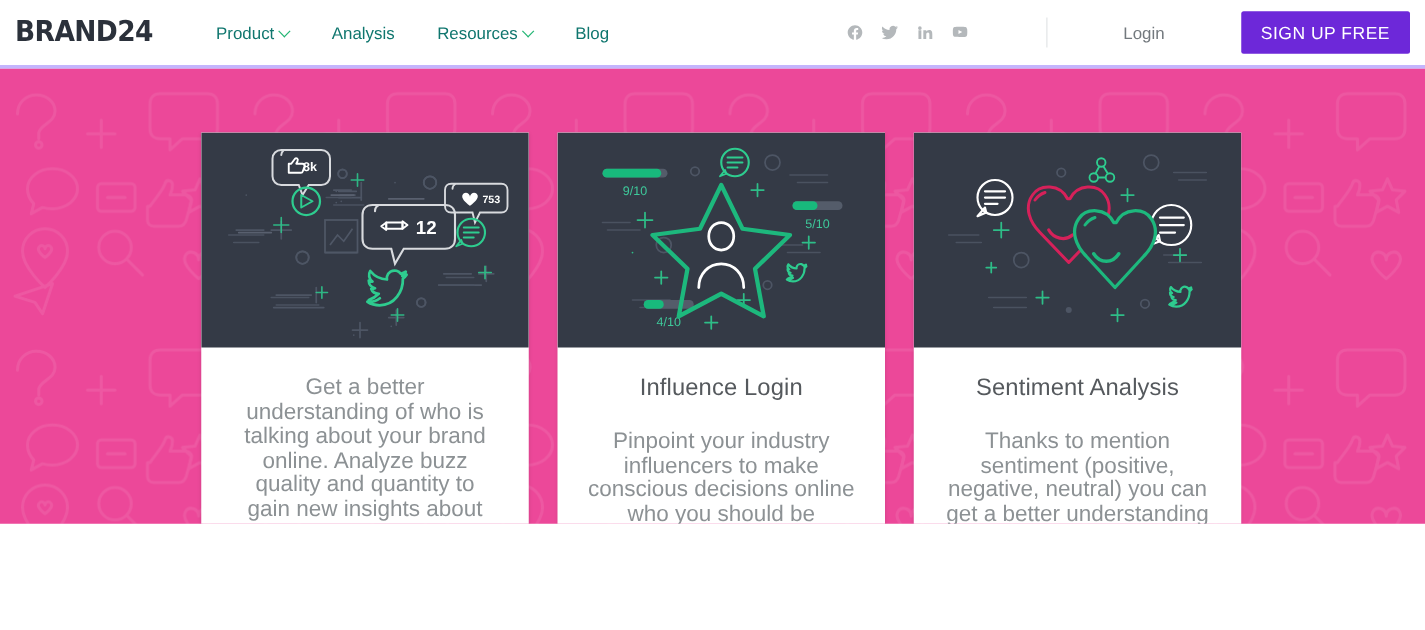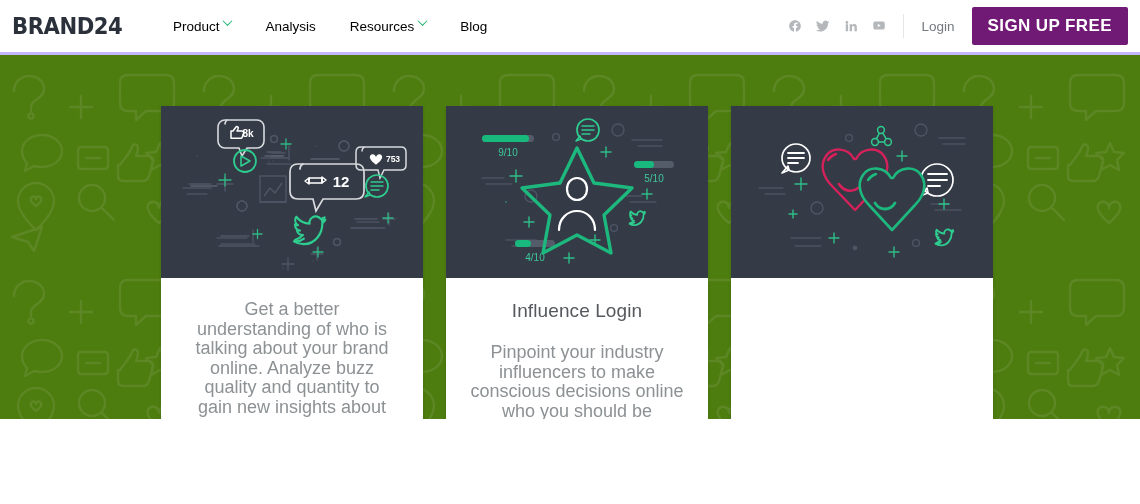--- a/index.html
+++ b/index.html
@@ -23,39 +23,40 @@
     font-family: "DejaVu Sans", sans-serif;
     font-weight: bold;
     font-size: 23px;
     letter-spacing: -0.5px;
     color: #2b313b;
     transform: scaleX(0.92);
     transform-origin: left center;
   }
   .nav { display: flex; align-items: center; margin-left: 24px; }
   .nav-item {
-    display: flex; align-items: flex-start; gap: 5px;
+    display: flex; align-items: center; gap: 5px;
     padding: 0 17px;
     font-size: 13.5px;
-    color: #000000;
+    color: #0f766e;
     cursor: pointer;
     white-space: nowrap;
   }
   .chev {
     display: inline-block;
     width: 7px; height: 7px;
     border-right: 1.6px solid #22b573;
     border-bottom: 1.6px solid #22b573;
     transform: rotate(45deg) translate(-1px,-1px);
   }
 
   .header-right {
     margin-left: auto;
     display: flex; align-items: center;
     padding-right: 12px;
+    gap: 44px;
   }
   .socials { display: flex; align-items: center; gap: 13px; }
   .social-ico {
     width: 15px; height: 15px;
     display: flex; align-items: center; justify-content: center;
     color: #b4b8bb;
     cursor: pointer;
   }
   .social-ico svg { width: 14px; height: 14px; fill: #b4b8bb; }
   .divider-v {
@@ -63,37 +64,37 @@
     background: #e4e6e7;
     margin: 0 17px;
   }
   .login-link {
     font-size: 13.5px;
     color: #73797e;
     cursor: pointer;
     margin-right: 17px;
   }
   .signup-btn {
-    background: #701a75;
+    background: #6d28d9;
     color: #ffffff;
-    font-size: 17px;
-    font-weight: bold;
+    font-size: 14px;
+    font-weight: normal;
     letter-spacing: 0.4px;
     padding: 9px 16px;
     border: none;
     border-radius: 2px;
     cursor: pointer;
     font-family: "Liberation Sans", sans-serif;
   }
 
   
   .hero {
     position: relative;
     width: 1140px; height: 364px;
-    background: #4d7c0f;
+    background: #ec4899;
     overflow: hidden;
   }
   .hero-pattern {
     position: absolute; inset: 0;
     opacity: 0.085;
     pointer-events: none;
   }
 
   .cards {
     position: absolute;
@@ -462,16 +463,20 @@
 
           <path d="M160 72c-6-12-22-12-28-3-7 10-2 22 6 30l23 25 23-25c8-8 13-20 6-30-6-9-22-9-28 3z" fill="#343a46" stroke="#1db87d" stroke-width="2.6" stroke-linejoin="round"></path>
           <path d="M137 74c2-3 5-5 8-6" fill="none" stroke="#1db87d" stroke-width="2.4" stroke-linecap="round"></path>
           <path d="M144 97c5 8 15 8 20 0" fill="none" stroke="#1db87d" stroke-width="2.8" stroke-linecap="round"></path>
 
           <g stroke="#2ecc8f" stroke-width="1.8" fill="none" stroke-linejoin="round" stroke-linecap="round">
             <path d="M205 137c1.8-.6 3.4-1.7 4.6-2.9-1.7 0-2.9-.6-3.4-2.3.6 0 1.2 0 1.7-.2-1.7-.35-2.9-1.85-2.9-3.6.6.3 1.2.45 1.7.45-1.6-1.15-2.05-3.2-1.05-4.8 1.85 2.3 4.6 3.8 7.7 3.9-.1-.45-.1-.9 0-1.4.45-1.95 2.4-3.1 4.35-2.65.8.2 1.5.7 1.95 1.4.8-.2 1.6-.45 2.3-.9-.3.85-.85 1.55-1.6 1.95.7-.1 1.4-.3 2-.6-.45.7-1.05 1.3-1.7 1.85.17 5.6-3.65 12.1-10.65 12.1-2.05 0-4-.55-5.6-1.6 2.05.25 4.1-.35 5.7-1.6"></path>
           </g>
         </svg>
       </div>
+      <div class="card-body">
+        <div class="card-title">Sentiment Analysis</div>
+        <div class="card-text">Thanks to mention sentiment (positive, negative, neutral) you can get a better understanding of customer attitudes &amp; spot problematic areas which need immediate attention.</div>
+      </div>
     </div>
 
   </div>
 </div>
 
 </body></html>

